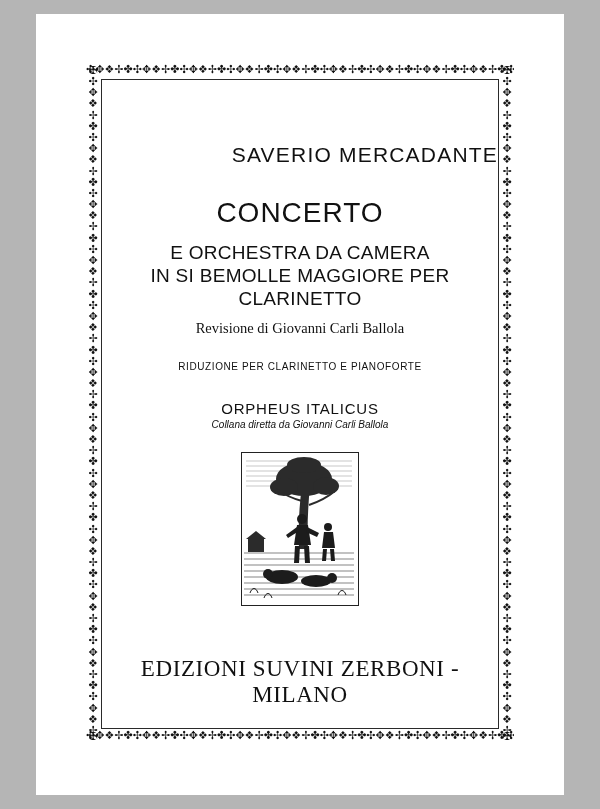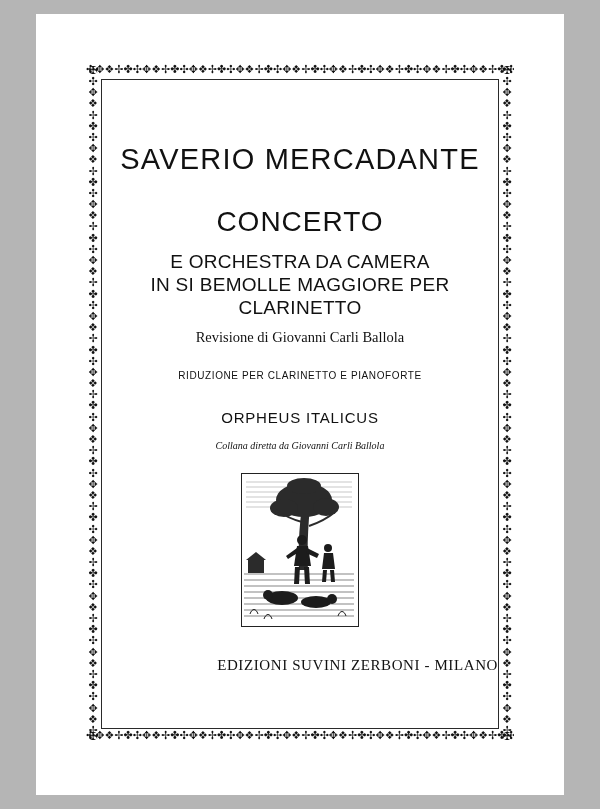--- a/index.html
+++ b/index.html
@@ -80,24 +80,25 @@
     left: 66px;
     top: 66px;
     width: 396px;
     height: 648px;
     text-align: center;
     color: #111;
   }
 
   .composer {
     margin-top: 63px;
-    font-size: 29px;
+    font-size: 21px;
     letter-spacing: 1.2px;
     font-family: "Liberation Sans", sans-serif;
     font-weight: 400;
+    text-align: right;
   }
 
   .title {
     margin-top: 30px;
     font-size: 28px;
     letter-spacing: 1px;
     font-family: "Liberation Sans", sans-serif;
     font-weight: 400;
   }
 
@@ -119,45 +120,44 @@
     font-size: 10px;
     letter-spacing: 0.6px;
   }
 
   .series {
     margin-top: 28px;
     font-size: 15px;
     letter-spacing: 0.8px;
   }
   .series-sub {
-    margin-top: 14px;
+    margin-top: 2px;
     font-size: 10px;
     font-style: italic;
-    font-family: Liberation Serif, serif;
+    font-family: Liberation Sans, sans-serif;
   }
 
   
   .woodcut {
     margin: 22px auto 0 auto;
     width: 116px;
     height: 152px;
     border: 1px solid #222;
     background: #ffffff;
     position: relative;
     overflow: hidden;
   }
   .woodcut svg { display: block; }
 
   .publisher {
-    margin-top: 30px;
-    font-size: 15px;
+    margin-top: 50px;
+    font-size: 23px;
     letter-spacing: 0.6px;
     font-family: "Liberation Serif", serif;
     font-weight: 400;
-    text-align: right;
   }
 </style>
 </head>
 <body>
 
 <div class="page">
 
   <div class="frame">
     <div class="frame-band band-top">✣✥❖✢✤✣✥❖✢✤✣✥❖✢✤✣✥❖✢✤✣✥❖✢✤✣✥❖✢✤✣✥❖✢✤✣✥❖✢✤✣✥❖✢✤✣✥❖✢✤✣✥❖✢✤✣✥❖✢✤✣✥❖✢✤</div>
     <div class="frame-band band-bottom">✣✥❖✢✤✣✥❖✢✤✣✥❖✢✤✣✥❖✢✤✣✥❖✢✤✣✥❖✢✤✣✥❖✢✤✣✥❖✢✤✣✥❖✢✤✣✥❖✢✤✣✥❖✢✤✣✥❖✢✤✣✥❖✢✤</div>

